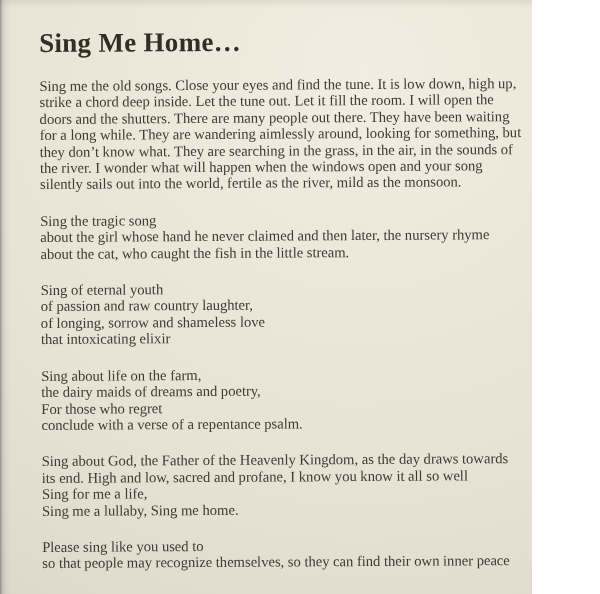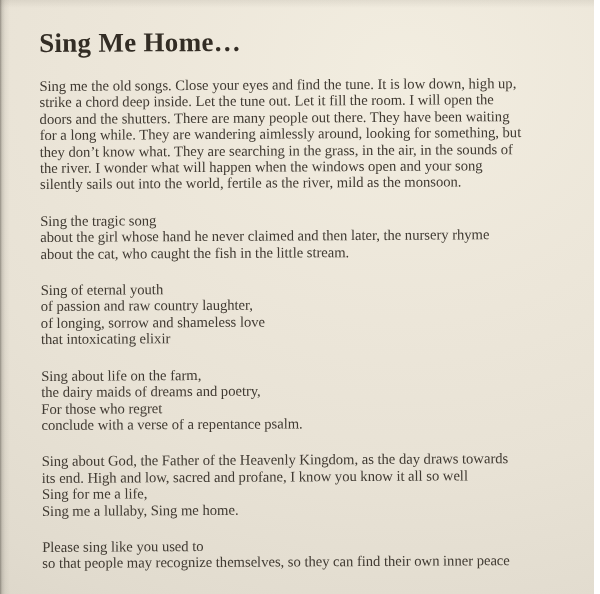--- a/index.html
+++ b/index.html
@@ -7,21 +7,21 @@
     padding: 0;
   }
   body {
     width: 600px;
     height: 594px;
     overflow: hidden;
     font-family: "Liberation Serif", serif;
   }
   .photo-page {
     position: relative;
-    width: 594px;
+    width: 532px;
     height: 594px;
     background:
       radial-gradient(130% 110% at 68% 12%,
         #f2ede0 0%,
         #ece6d9 38%,
         #e8e2d5 62%,
         #e1dbce 88%,
         #dcd6c9 100%);
   }
   

